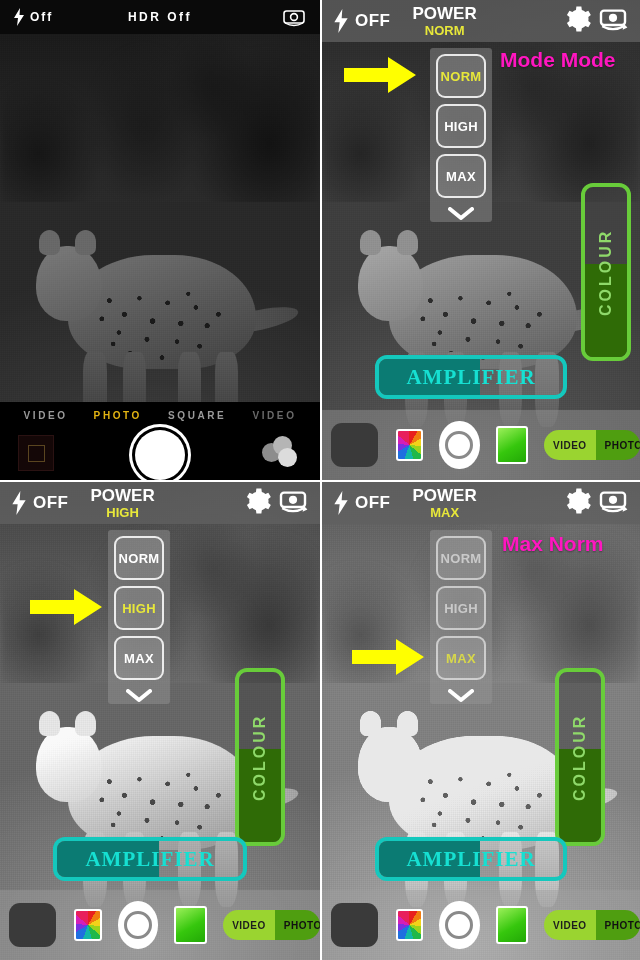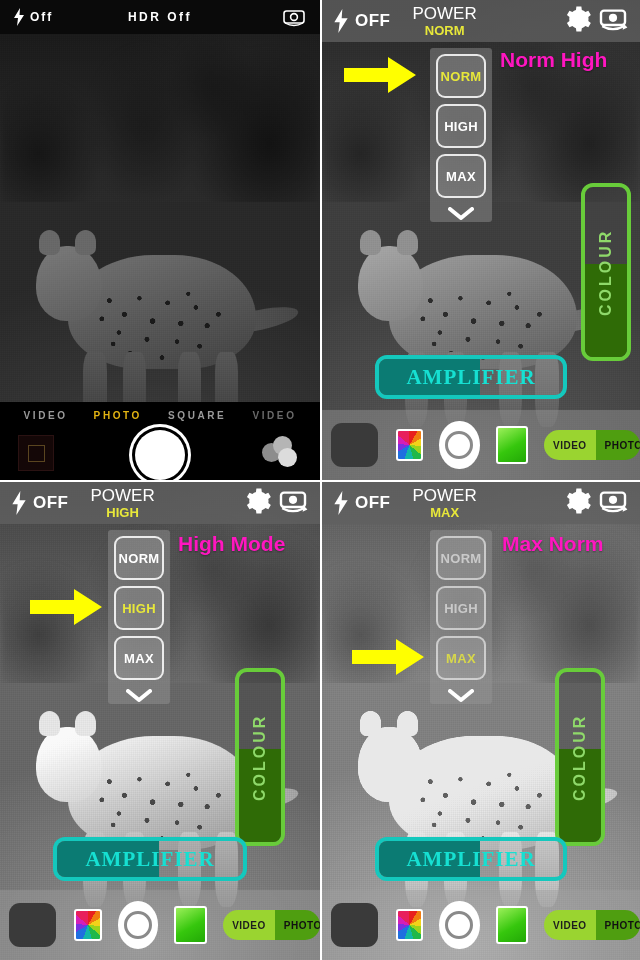--- a/index.html
+++ b/index.html
@@ -137,21 +137,21 @@
   .ios-filters b:nth-child(3){ left:16px; top:8px; background:#dcdcdc; }
 
   
   .app-head {
     position:absolute; top:0; left:0; right:0; height:42px;
     background:rgba(96,96,96,.78); color:#fff; display:flex; align-items:center;
   }
   .ah-flash { display:flex; align-items:center; gap:7px; margin-left:12px; }
   .ah-off { font-size:17px; font-weight:700; letter-spacing:.5px; }
   .ah-power { margin-left:22px; text-align:center; line-height:1; }
-  .ah-power .p1 { font-size:17px; font-weight:400; display:block; }
+  .ah-power .p1 { font-size:17px; font-weight:700; display:block; }
   .ah-power .p2 { font-size:13px; font-weight:700; display:block; margin-top:2px; color:#e8e83a; }
   .ah-gear { margin-left:auto; margin-right:6px; }
   .ah-flip2 { margin-right:12px; }
 
   
   .mode-stack {
     position:absolute; width:62px; padding:6px 0 2px;
     background:rgba(150,150,150,.45); border-radius:3px;
     display:flex; flex-direction:column; align-items:center; gap:6px;
   }
@@ -342,21 +342,21 @@
       <div class="mode-btn">MAX</div>
       <svg class="chev" viewBox="0 0 26 13">
         <polyline points="2,2 13,11 24,2" fill="none" stroke="#fff" stroke-width="4" stroke-linecap="round" stroke-linejoin="round"></polyline>
       </svg>
     </div>
 
     <svg class="arrow" style="left:22px; top:55px;" viewBox="0 0 72 40">
       <polygon points="0,13 44,13 44,2 72,20 44,38 44,27 0,27" fill="#ffff00"></polygon>
     </svg>
 
-    <div class="mode-caption" style="left:178px; top:48px; font-size:21px;">Norm High</div>
+    <div class="mode-caption" style="left:178px; top:48px; font-size:21px;">Mode Mode</div>
 
     <div class="colour-slider" style="right:9px; top:183px; width:50px; height:178px;">
       <div class="colour-fill" style="height:55%;"></div>
       <div class="colour-label">COLOUR</div>
     </div>
 
     <div class="amp-slider" style="left:53px; right:73px; top:355px; height:44px;">
       <div class="amp-fill" style="width:55%;"></div>
       <div class="amp-label" style="font-size:21px;">AMPLIFIER</div>
     </div>
@@ -428,21 +428,20 @@
       <div class="mode-btn">MAX</div>
       <svg class="chev" viewBox="0 0 26 13">
         <polyline points="2,2 13,11 24,2" fill="none" stroke="#fff" stroke-width="4" stroke-linecap="round" stroke-linejoin="round"></polyline>
       </svg>
     </div>
 
     <svg class="arrow" style="left:30px; top:105px;" viewBox="0 0 72 40">
       <polygon points="0,13 44,13 44,2 72,20 44,38 44,27 0,27" fill="#ffff00"></polygon>
     </svg>
 
-    <div class="mode-caption" style="left:178px; top:50px; font-size:21px;">High Mode</div>
 
     <div class="colour-slider" style="right:35px; top:186px; width:50px; height:178px;">
       <div class="colour-fill" style="height:55%;"></div>
       <div class="colour-label">COLOUR</div>
     </div>
 
     <div class="amp-slider" style="left:53px; right:73px; top:355px; height:44px;">
       <div class="amp-fill" style="width:55%;"></div>
       <div class="amp-label" style="font-size:21px;">AMPLIFIER</div>
     </div>

